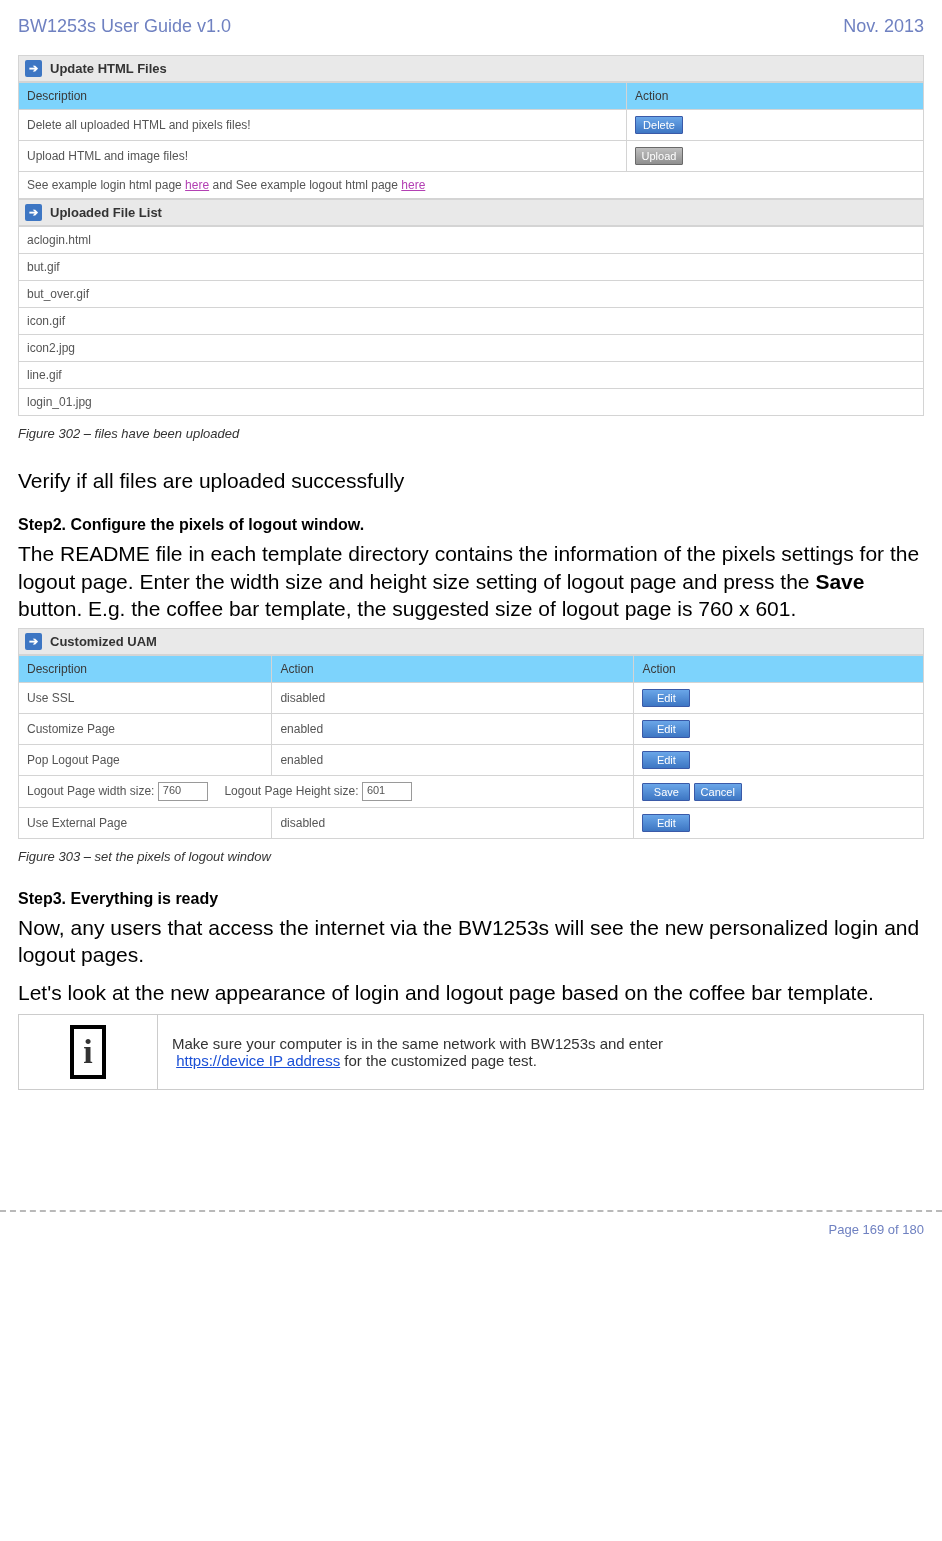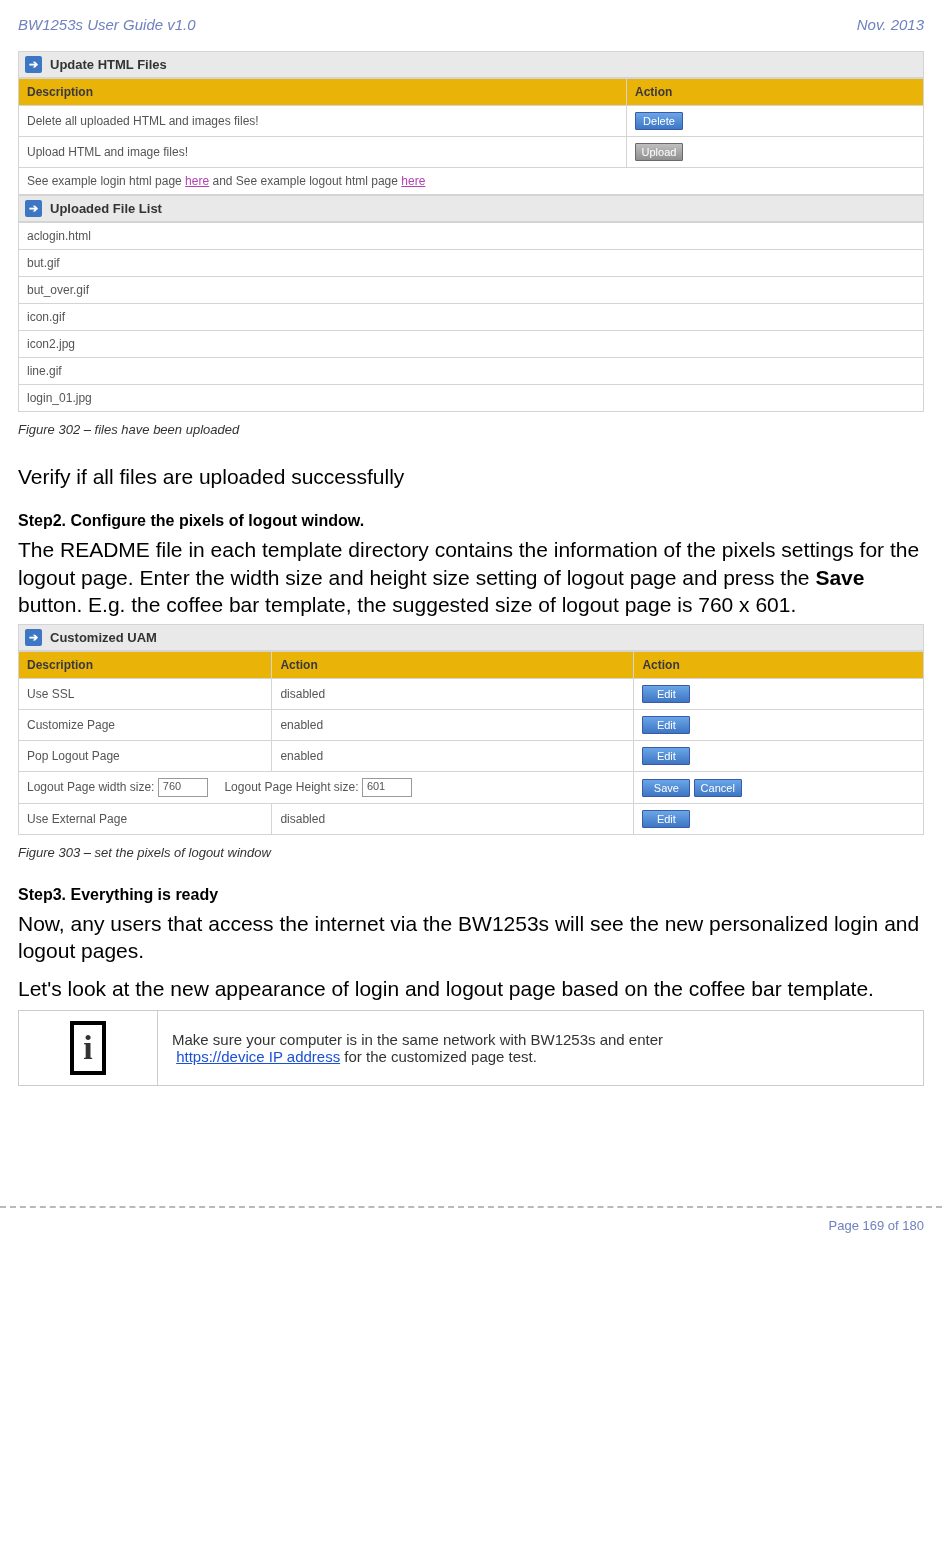--- a/index.html
+++ b/index.html
@@ -10,24 +10,23 @@
     color: #333333;
     width: 942px;
   }
   .page {
     padding: 10px 18px 20px 18px;
     box-sizing: border-box;
   }
   .doc-header {
     display: flex;
     justify-content: space-between;
-    font-size: 15px;
+    font-size: 18px;
     color: #6f81c1;
     padding: 6px 0 18px 0;
-    font-style: italic;
   }
   .section-bar {
     background: #e9e9e9;
     border: 1px solid #d4d4d4;
     display: flex;
     align-items: center;
     padding: 4px 6px;
     font-size: 13px;
     font-weight: bold;
   }
@@ -42,24 +41,24 @@
     font-size: 11px;
     margin-right: 8px;
     border-radius: 2px;
   }
   table.panel {
     width: 100%;
     border-collapse: collapse;
     font-size: 12px;
   }
   table.panel th {
-    background: #eab308;
+    background: #7dd3fc;
     color: #3a3a3a;
     text-align: left;
-    font-weight: bold;
+    font-weight: normal;
     padding: 6px 8px;
     border: 1px solid #d4d4d4;
   }
   table.panel td {
     padding: 6px 8px;
     border: 1px solid #d4d4d4;
     background: #ffffff;
     color: #555;
   }
   .action-cell { width: 280px; }
@@ -159,21 +158,21 @@
     <span class="arrow-icon">➔</span>
     <span>Update HTML Files</span>
   </div>
   <table class="panel">
     <tbody>
         <tr>
       <th>Description</th>
       <th class="action-cell">Action</th>
     </tr>
     <tr>
-      <td>Delete all uploaded HTML and images files!</td>
+      <td>Delete all uploaded HTML and pixels files!</td>
       <td><span class="btn blue">Delete</span></td>
     </tr>
     <tr>
       <td>Upload HTML and image files!</td>
       <td><span class="btn grey">Upload</span></td>
     </tr>
     <tr class="link-row">
       <td colspan="2">
         <span>See example login html page </span><span class="link">here</span><span> and See example logout html page </span><span class="link">here</span>
       </td>

